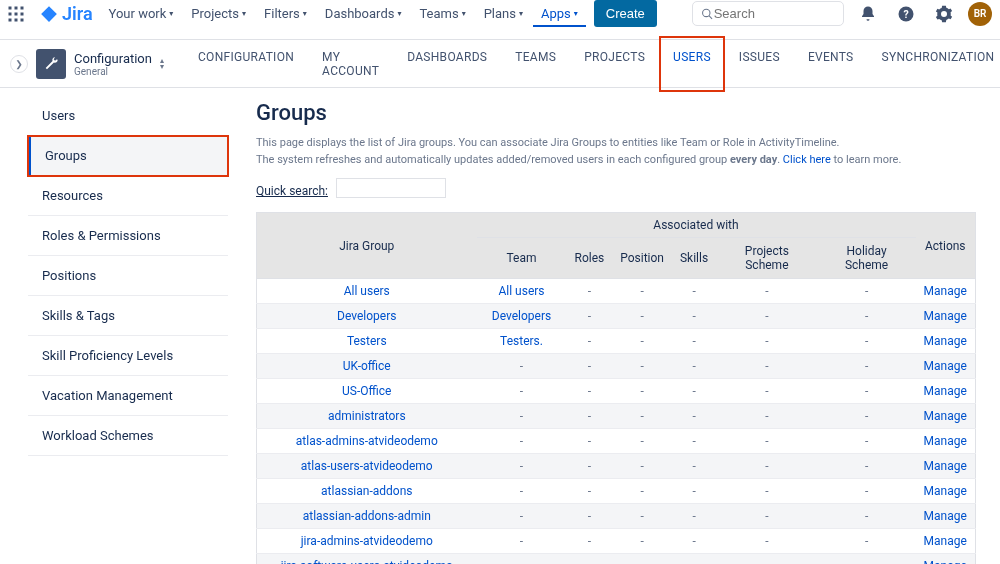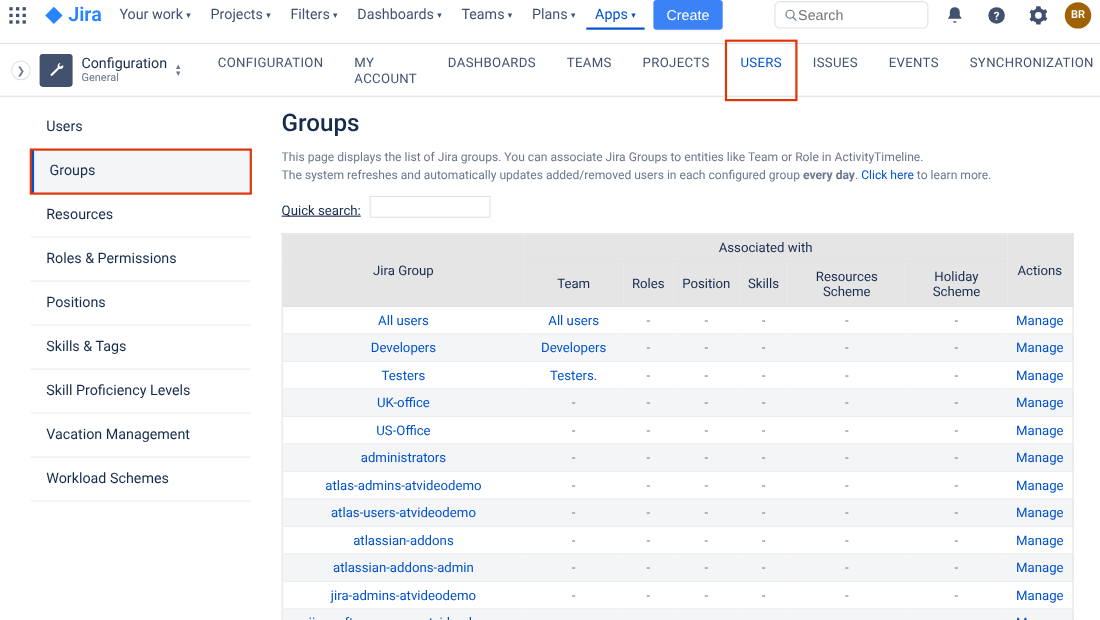--- a/index.html
+++ b/index.html
@@ -5,23 +5,23 @@
 * { box-sizing: border-box; margin: 0; padding: 0; }
 body { font-family: -apple-system, BlinkMacSystemFont, "Segoe UI", Roboto, sans-serif; font-size: 14px; color: #172B4D; background: #fff; width: 1000px; height: 564px; overflow: hidden; }
 
 
 .topnav { display: flex; align-items: center; height: 40px; border-bottom: 1px solid #dfe1e6; padding: 0 8px 12px 0; }
 .app-sw { width: 32px; height: 32px; display: flex; align-items: center; justify-content: center; cursor: pointer; }
 .logo { display: flex; align-items: center; gap: 4px; padding: 0 8px; font-weight: 600; color: #2684FF; font-size: 18px; }
 .topnav-items { display: flex; align-items: center; gap: 2px; }
 .topnav-item { padding: 6px 8px; cursor: pointer; font-size: 13px; display: flex; align-items: center; gap: 3px; color: #42526E; }
 .topnav-item.active { color: #0052CC; border-bottom: 2px solid #0052CC; padding-bottom: 4px; }
-.btn-create { background: #3b82f6; color: #fff; border: none; padding: 6px 12px; border-radius: 3px; font-size: 13px; cursor: pointer; margin-left: 8px; }
+.btn-create { background: #0369a1; color: #fff; border: none; padding: 6px 12px; border-radius: 3px; font-size: 13px; cursor: pointer; margin-left: 8px; }
 .topnav-right { margin-left: auto; display: flex; align-items: center; gap: 10px; }
-.search-box { display: flex; align-items: center; border: 1px solid #dfe1e6; border-radius: 5px; padding: 4px 8px; width: 140px; background: #fff; }
+.search-box { display: flex; align-items: center; border: 1px solid #dfe1e6; border-radius: 5px; padding: 4px 8px; width: 152px; background: #fff; }
 .search-box input { border: none; outline: none; font-size: 13px; width: 100%; }
 .icon-btn { width: 28px; height: 28px; display: flex; align-items: center; justify-content: center; cursor: pointer; color: #42526E; }
 .avatar { width: 24px; height: 24px; border-radius: 50%; background: #a16207; color: #fff; font-size: 10px; font-weight: 600; display: flex; align-items: center; justify-content: center; }
 
 
 .subnav-wrap { display: flex; align-items: center; border-bottom: 1px solid #dfe1e6; height: 48px; padding-left: 36px; padding-right: 12px; position: relative; }
 .expander { position: absolute; left: 10px; top: 15px; width: 18px; height: 18px; border: 1px solid #dfe1e6; border-radius: 50%; display: flex; align-items: center; justify-content: center; font-size: 9px; color: #6B778C; background: #fff; cursor: pointer; }
 .config-badge { display: flex; align-items: center; gap: 8px; margin-right: 20px; }
 .config-icon { width: 30px; height: 30px; background: #42526E; border-radius: 3px; display: flex; align-items: center; justify-content: center; color: #fff; }
 .config-text .t1 { font-size: 13px; color: #172B4D; }
@@ -200,21 +200,21 @@
         <tr>
           <th rowspan="2" style="width:220px">Jira Group</th>
           <th colspan="6" class="th-top">Associated with</th>
           <th rowspan="2" style="width:60px">Actions</th>
         </tr>
         <tr>
           <th style="width:90px">Team</th>
           <th>Roles</th>
           <th>Position</th>
           <th>Skills</th>
-          <th>Resources Scheme</th>
+          <th>Projects Scheme</th>
           <th>Holiday Scheme</th>
         </tr>
       </thead>
       <tbody>
           <tr>
             <td><span class="link">All users</span></td>
             <td><span class="link">All users</span></td>
             <td><span class="dash">-</span></td>
             <td><span class="dash">-</span></td>
             <td><span class="dash">-</span></td>

